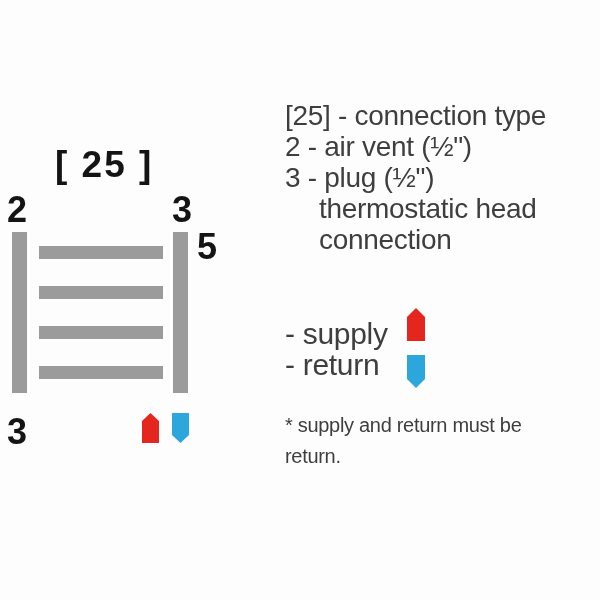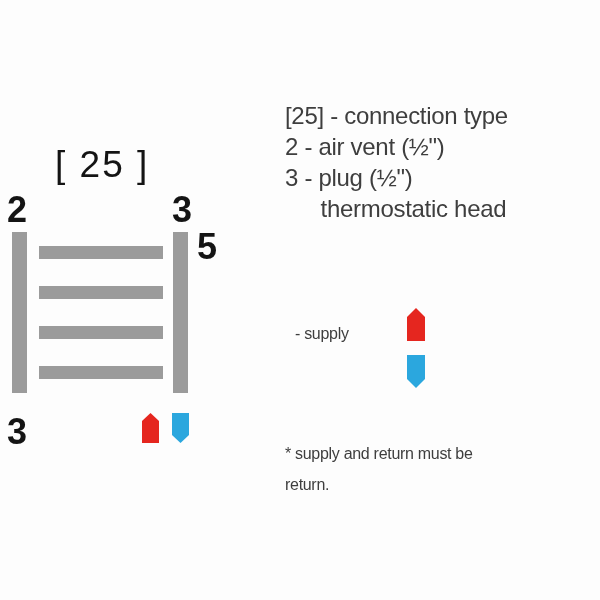--- a/index.html
+++ b/index.html
@@ -15,21 +15,21 @@
   body{
     background:var(--bg);
     font-family:"Liberation Sans", sans-serif;
     overflow:hidden;
   }
   .canvas{position:relative;width:600px;height:600px;background:var(--bg);}
 
   
   .rad-title{
     position:absolute;left:55px;top:146px;
-    font-size:37px;font-weight:400;color:var(--label-black);
+    font-size:37px;font-weight:700;color:var(--label-black);
     letter-spacing:2px;line-height:1;white-space:pre;
   }
   .num{
     position:absolute;font-size:36px;font-weight:700;
     color:var(--label-black);line-height:1;
   }
   .num.n2{left:7px;top:192px;}
   .num.n3t{left:172px;top:192px;}
   .num.n5{left:197px;top:229px;}
   .num.n3b{left:7px;top:414px;}
@@ -57,39 +57,39 @@
   .arrow.down{
     background:var(--return-blue);
     clip-path:polygon(0 0, 100% 0, 100% 73%, 50% 100%, 0 73%);
   }
   .arrow.diag-supply{left:142px;top:413px;width:17px;height:30px;}
   .arrow.diag-return{left:172px;top:413px;width:17px;height:30px;}
 
   
   .desc{
     position:absolute;left:285px;top:100px;
-    font-size:24px;line-height:31px;letter-spacing:-0.3px;
+    font-size:28px;line-height:31px;letter-spacing:-0.3px;
     color:var(--text-gray);white-space:nowrap;
   }
-  .desc .indent{padding-left:34px;text-align:center;}
+  .desc .indent{padding-left:34px;}
 
   .legend-label{
-    position:absolute;left:295px;
-    font-size:16px;line-height:31px;letter-spacing:-0.3px;
+    position:absolute;left:285px;
+    font-size:30px;line-height:31px;letter-spacing:-0.3px;
     color:var(--text-gray);white-space:nowrap;
   }
   .legend-label.supply{top:318px;}
   .legend-label.return{top:349px;}
   .arrow.legend-supply{left:407px;top:308px;width:18px;height:33px;}
   .arrow.legend-return{left:407px;top:355px;width:18px;height:33px;}
 
   .note{
     position:absolute;left:285px;top:410px;
-    font-size:16px;line-height:31px;letter-spacing:-0.3px;
-    color:var(--text-gray);white-space:nowrap;margin-top:28px;
+    font-size:20px;line-height:31px;letter-spacing:-0.3px;
+    color:var(--text-gray);white-space:nowrap;
   }
 </style>
 </head>
 <body>
 
 <div class="canvas">
 
   <div class="rad-title">[ 25 ]</div>
 
   <div class="num n2">2</div>
@@ -106,25 +106,27 @@
   <div class="hbar h4"></div>
 
   <div class="arrow up diag-supply"></div>
   <div class="arrow down diag-return"></div>
 
   <div class="desc">
     <div>[25] - connection type</div>
     <div>2 - air vent (½")</div>
     <div>3 - plug (½")</div>
     <div class="indent">thermostatic head</div>
+    <div class="indent">connection</div>
   </div>
 
   <div class="legend-label supply">- supply</div>
   <div class="arrow up legend-supply"></div>
 
+  <div class="legend-label return">- return</div>
   <div class="arrow down legend-return"></div>
 
   <div class="note">
     <div>* supply and return must be</div>
     <div>return.</div>
   </div>
 
 </div>
 
 </body></html>

